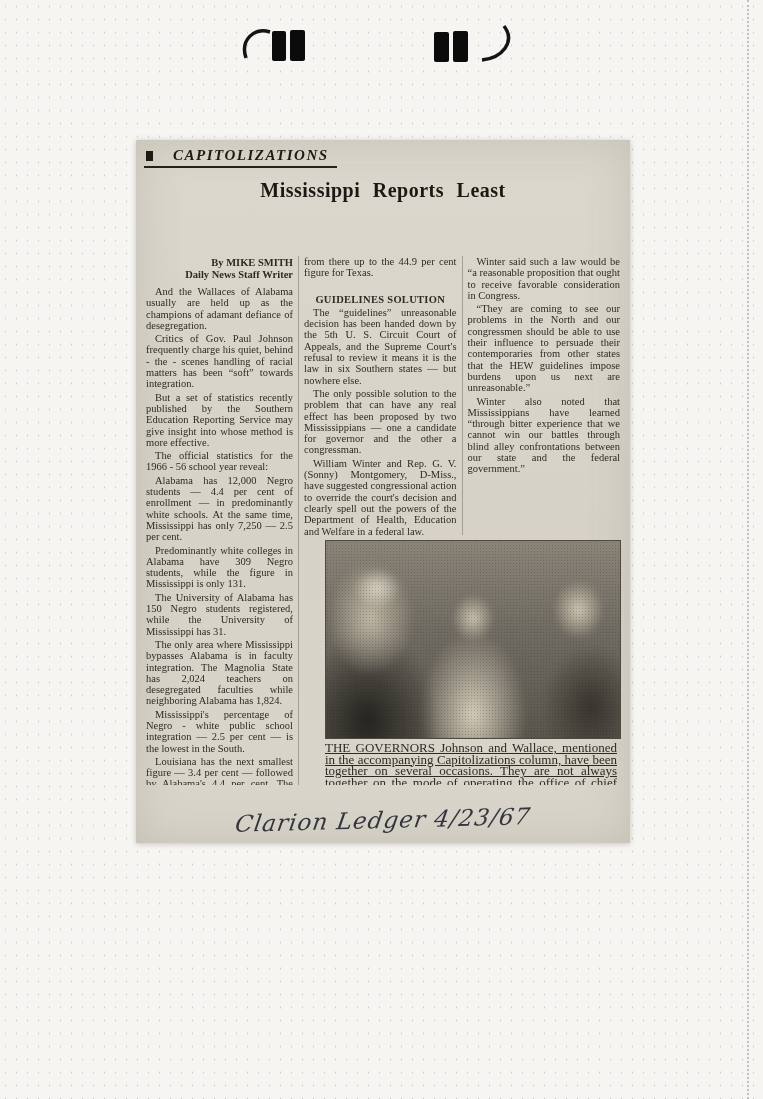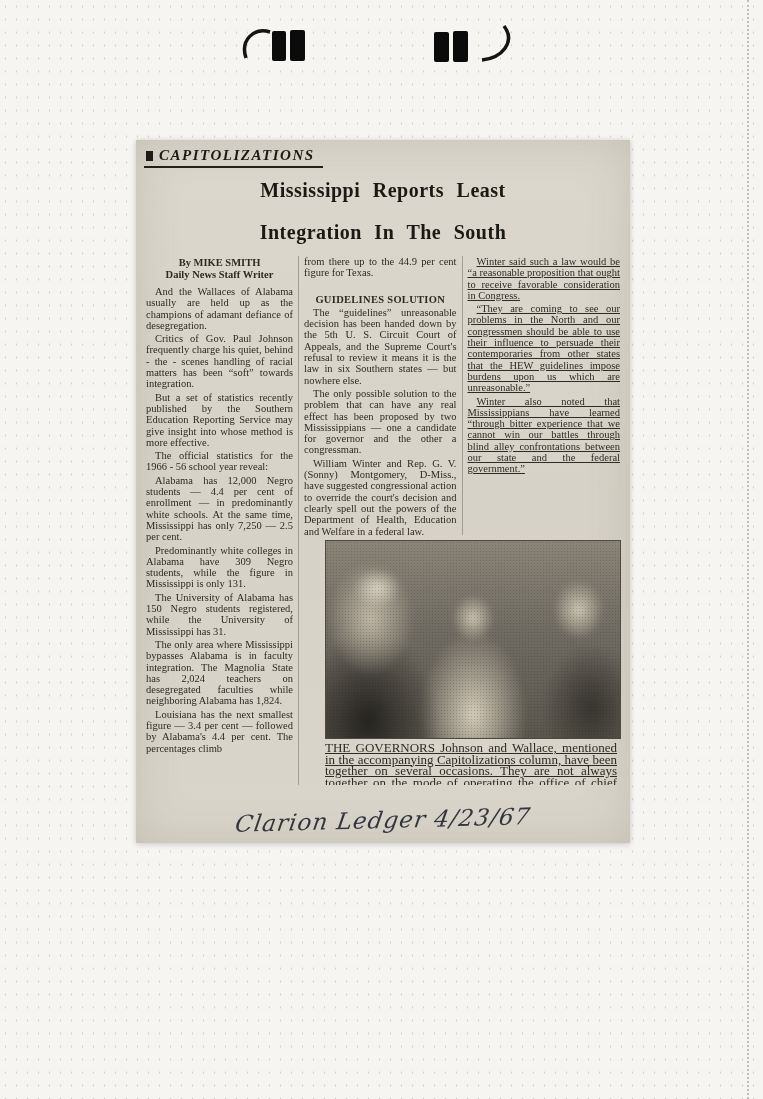--- a/index.html
+++ b/index.html
@@ -15,42 +15,42 @@
   .staple.a{left:238px;top:22px;}
   .staple.b{left:430px;top:20px;}
 
   .clipping{
     position:absolute;left:136px;top:140px;width:494px;height:703px;
     background:linear-gradient(180deg,#dbd7cc 0%,#d6d2c7 55%,#d9d5ca 100%);
     box-shadow:0 1px 6px rgba(0,0,0,.2), inset 0 0 45px rgba(110,105,90,.20);
     color:#2e2b24;overflow:hidden;
   }
   .kicker{
-    position:absolute;left:8px;top:7px;display:flex;align-items:center;gap:6px;
+    position:absolute;left:8px;top:7px;display:flex;align-items:center;gap:20px;
     font-style:italic;font-weight:bold;font-size:15px;letter-spacing:1.5px;color:#1d1b15;
     border-bottom:2px solid #23211b;padding:0 8px 2px 2px;
   }
   .kicker-bullet{width:7px;height:10px;background:#1d1b16;flex:0 0 auto;}
   .headline{
     position:absolute;top:29px;left:0;right:0;text-align:center;
     font-weight:bold;color:#1b1913;font-size:20px;line-height:42px;
     word-spacing:7px;letter-spacing:.5px;white-space:nowrap;
   }
   .article{
     position:absolute;top:116px;left:5px;right:5px;bottom:58px;display:flex;
     font-size:10.5px;line-height:11.3px;text-align:justify;overflow:hidden;
   }
   .colA{width:157px;padding:0 5px;box-sizing:border-box;}
   .right{flex:1;border-left:1px solid #a39f92;min-width:0;}
   .right-cols{display:flex;height:279px;overflow:hidden;}
   .colB{width:163px;padding:0 5px;box-sizing:border-box;}
-  .colC{width:164px;padding:0 5px;box-sizing:border-box;border-left:1px solid #a39f92;text-decoration:underline;}
+  .colC{width:164px;padding:0 5px;box-sizing:border-box;border-left:1px solid #a39f92;}
   .article p{margin:0 0 2px;text-indent:9px;}
   .article p.no-indent{text-indent:0;}
-  .byline{text-align:center;font-weight:bold;line-height:12px;margin:1px 0 5px;}
+  .byline{text-align:right;font-weight:bold;line-height:12px;margin:1px 0 5px;}
   .subhead{text-align:center;font-weight:bold;margin:15px 0 2px;letter-spacing:.3px;}
 
   .photo-wrap{margin:5px 2px 3px 26px;width:296px;}
   .photo{width:294px;height:197px;border:1px solid #4e4a42;position:relative;overflow:hidden;background:#6e6960;}
   .photo-art{
     position:absolute;inset:-8px;filter:blur(2.5px) contrast(.95);
     background:
       radial-gradient(34px 28px at 19% 26%, #ddd6c4 0%, rgba(221,214,196,0) 70%),
       radial-gradient(60px 80px at 17% 40%, #c2b9a6 0%, rgba(194,185,166,0) 72%),
       radial-gradient(95px 120px at 16% 88%, #211f1b 0%, rgba(33,31,27,0) 75%),
@@ -96,53 +96,53 @@
 
 <div class="clipping">
 
   <div class="kicker">
     <span class="kicker-bullet"></span>
     <span>CAPITOLIZATIONS</span>
   </div>
 
   <div class="headline">
     <div>Mississippi Reports Least</div>
-    <div>Integration In The South</div>
   </div>
 
   <div class="article">
 
     <div class="colA">
       <div class="byline">
         <div>By MIKE SMITH</div>
         <div>Daily News Staff Writer</div>
       </div>
       <p>And the Wallaces of Alabama usually are held up as the champions of adamant defiance of desegregation.</p>
       <p>Critics of Gov. Paul Johnson frequently charge his quiet, behind - the - scenes handling of racial matters has been “soft” towards integration.</p>
       <p>But a set of statistics recently published by the Southern Education Reporting Service may give insight into whose method is more effective.</p>
       <p>The official statistics for the 1966 - 56 school year reveal:</p>
       <p>Alabama has 12,000 Negro students — 4.4 per cent of enrollment — in predominantly white schools. At the same time, Mississippi has only 7,250 — 2.5 per cent.</p>
       <p>Predominantly white colleges in Alabama have 309 Negro students, while the figure in Mississippi is only 131.</p>
       <p>The University of Alabama has 150 Negro students registered, while the University of Mississippi has 31.</p>
       <p>The only area where Mississippi bypasses Alabama is in faculty integration. The Magnolia State has 2,024 teachers on desegregated faculties while neighboring Alabama has 1,824.</p>
+      <p>Mississippi's percentage of Negro - white public school integration — 2.5 per cent — is the lowest in the South.</p>
       <p>Louisiana has the next smallest figure — 3.4 per cent — followed by Alabama's 4.4 per cent. The percentages climb</p>
     </div>
 
     <div class="right">
       <div class="right-cols">
         <div class="colB">
           <p class="no-indent">from there up to the 44.9 per cent figure for Texas.</p>
           <div class="subhead">GUIDELINES SOLUTION</div>
           <p>The “guidelines” unreasonable decision has been handed down by the 5th U. S. Circuit Court of Appeals, and the Supreme Court's refusal to review it means it is the law in six Southern states — but nowhere else.</p>
           <p>The only possible solution to the problem that can have any real effect has been proposed by two Mississippians — one a candidate for governor and the other a congressman.</p>
           <p>William Winter and Rep. G. V. (Sonny) Montgomery, D-Miss., have suggested congressional action to override the court's decision and clearly spell out the powers of the Department of Health, Education and Welfare in a federal law.</p>
         </div>
         <div class="colC">
           <p>Winter said such a law would be “a reasonable proposition that ought to receive favorable consideration in Congress.</p>
-          <p>“They are coming to see our problems in the North and our congressmen should be able to use their influence to persuade their contemporaries from other states that the HEW guidelines impose burdens upon us which are unreasonable.”</p>
+          <p>“They are coming to see our problems in the North and our congressmen should be able to use their influence to persuade their contemporaries from other states that the HEW guidelines impose burdens upon us next are unreasonable.”</p>
           <p>Winter also noted that Mississippians have learned “through bitter experience that we cannot win our battles through blind alley confrontations between our state and the federal government.”</p>
         </div>
       </div>
 
       <div class="photo-wrap">
         <div class="photo">
           <div class="photo-art"></div>
           <div class="photo-dots"></div>
         </div>
       </div>

